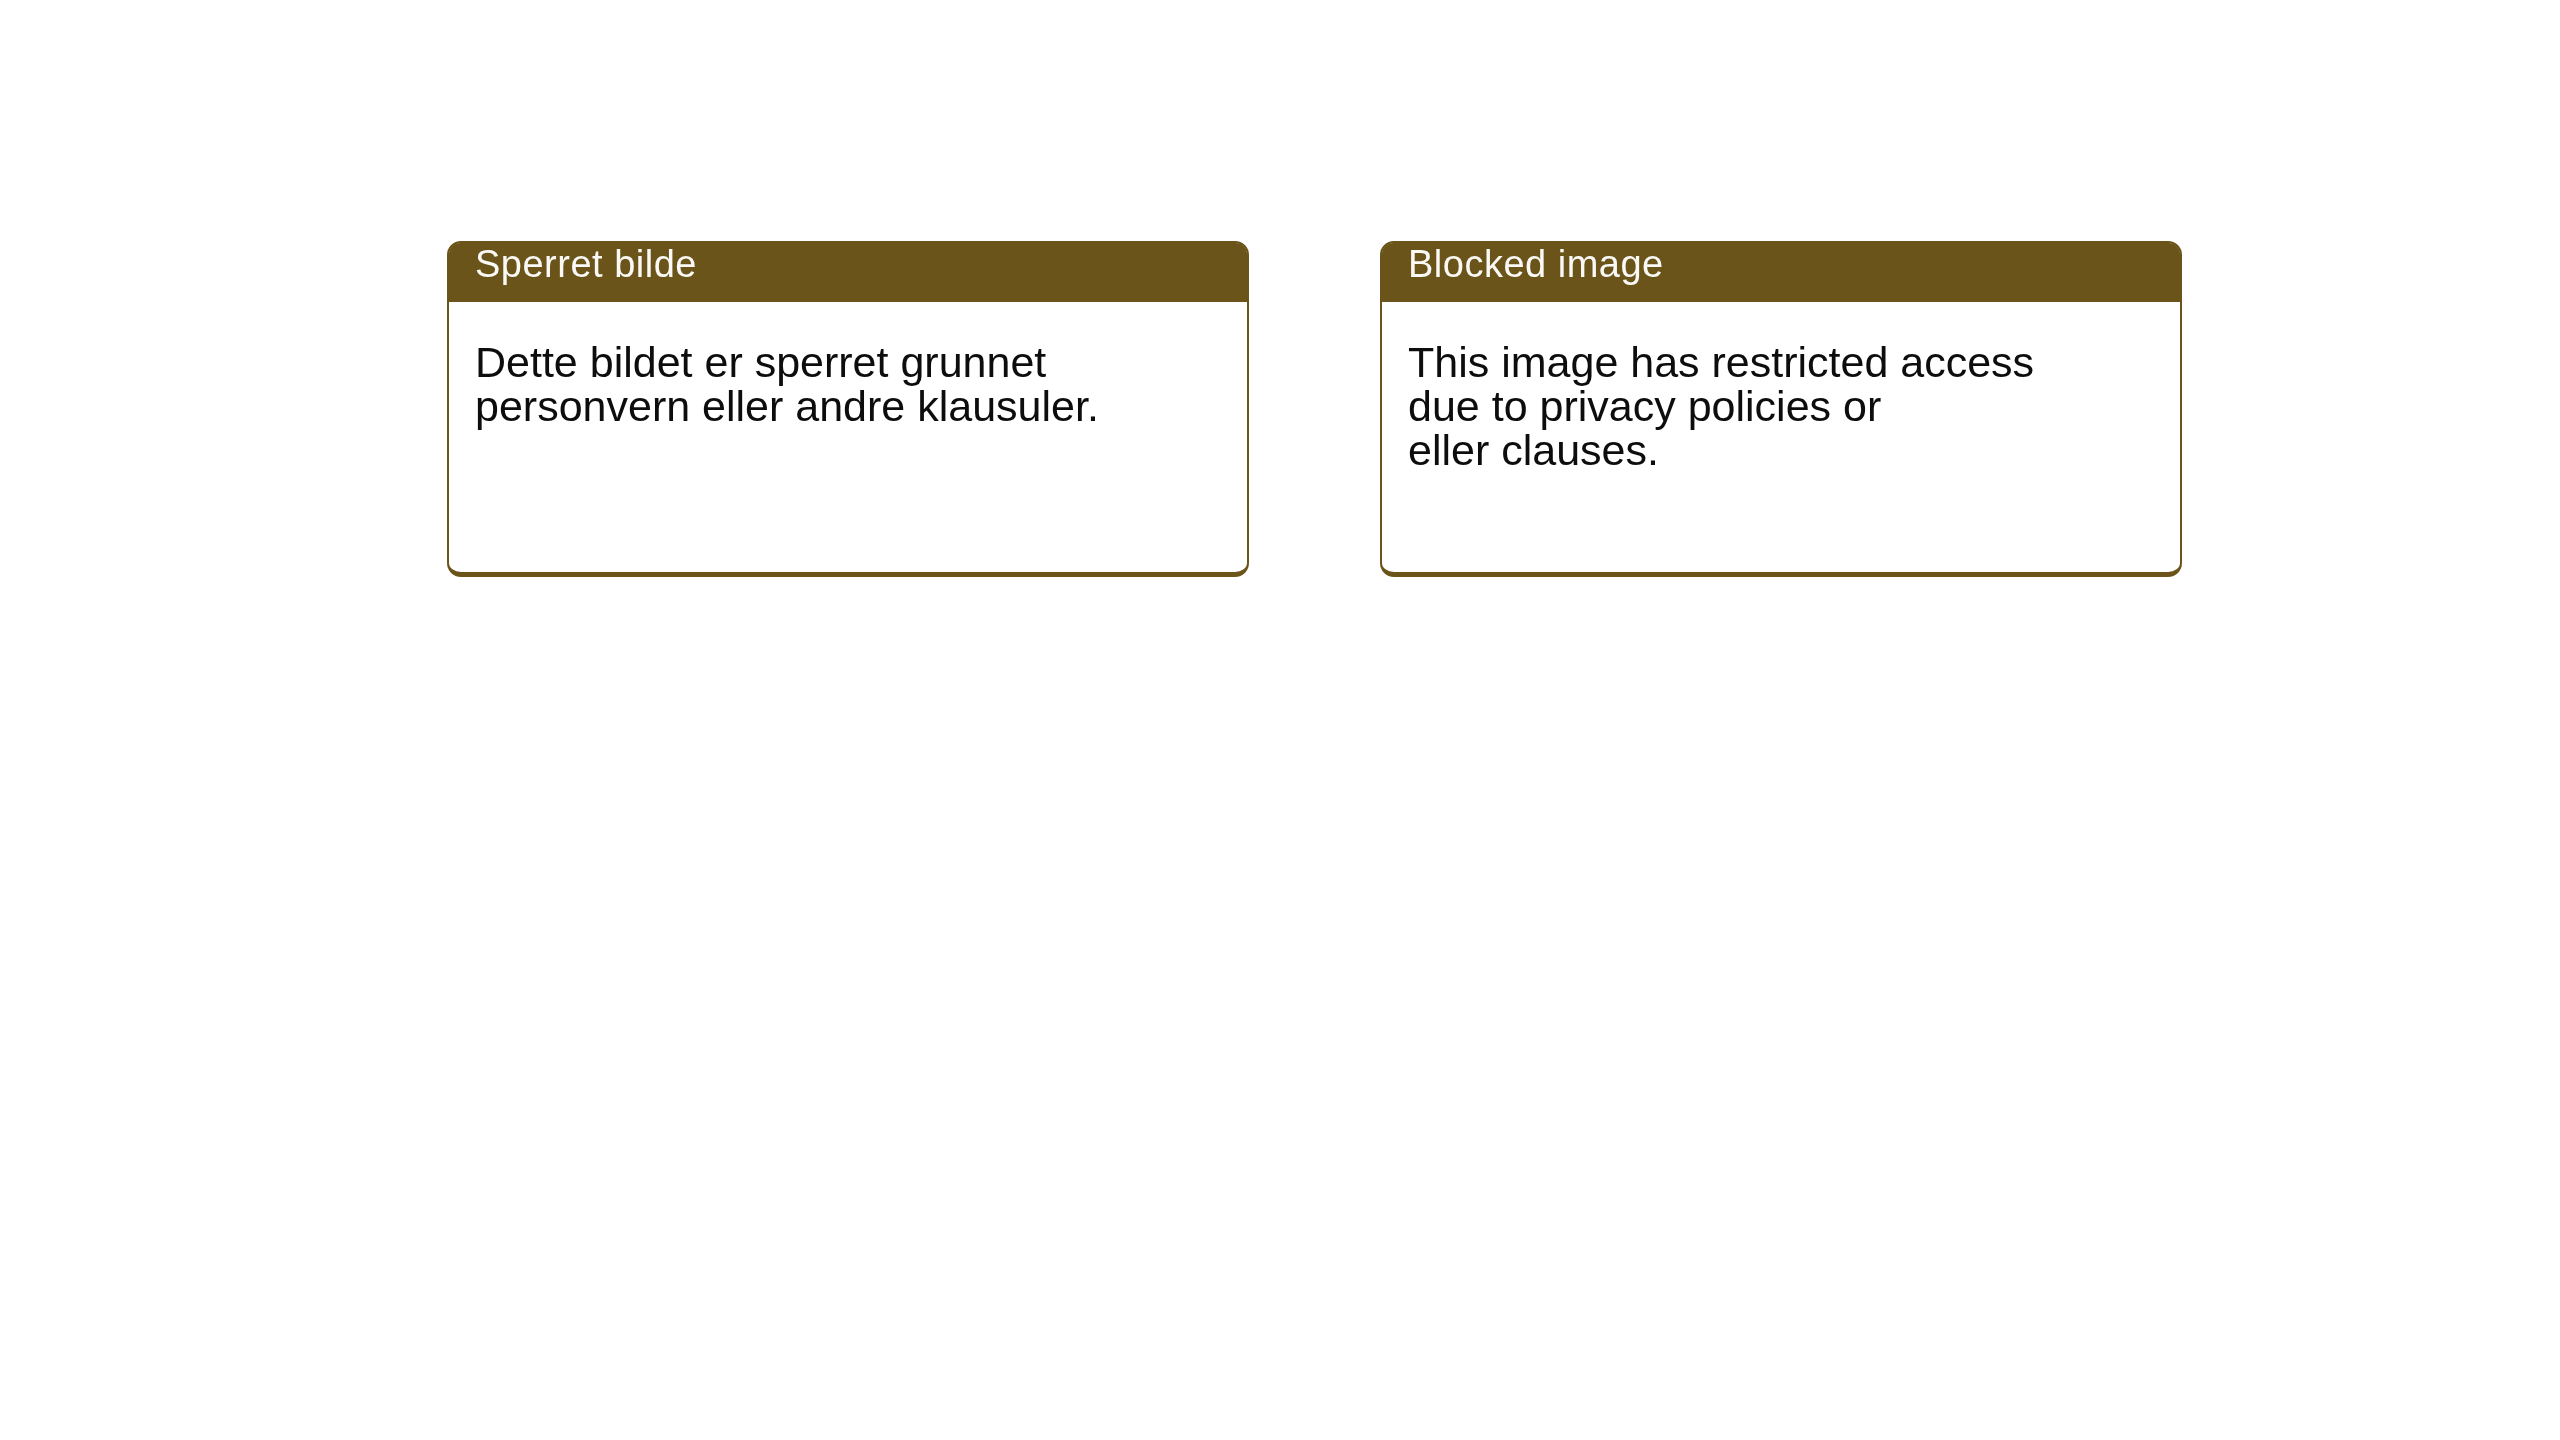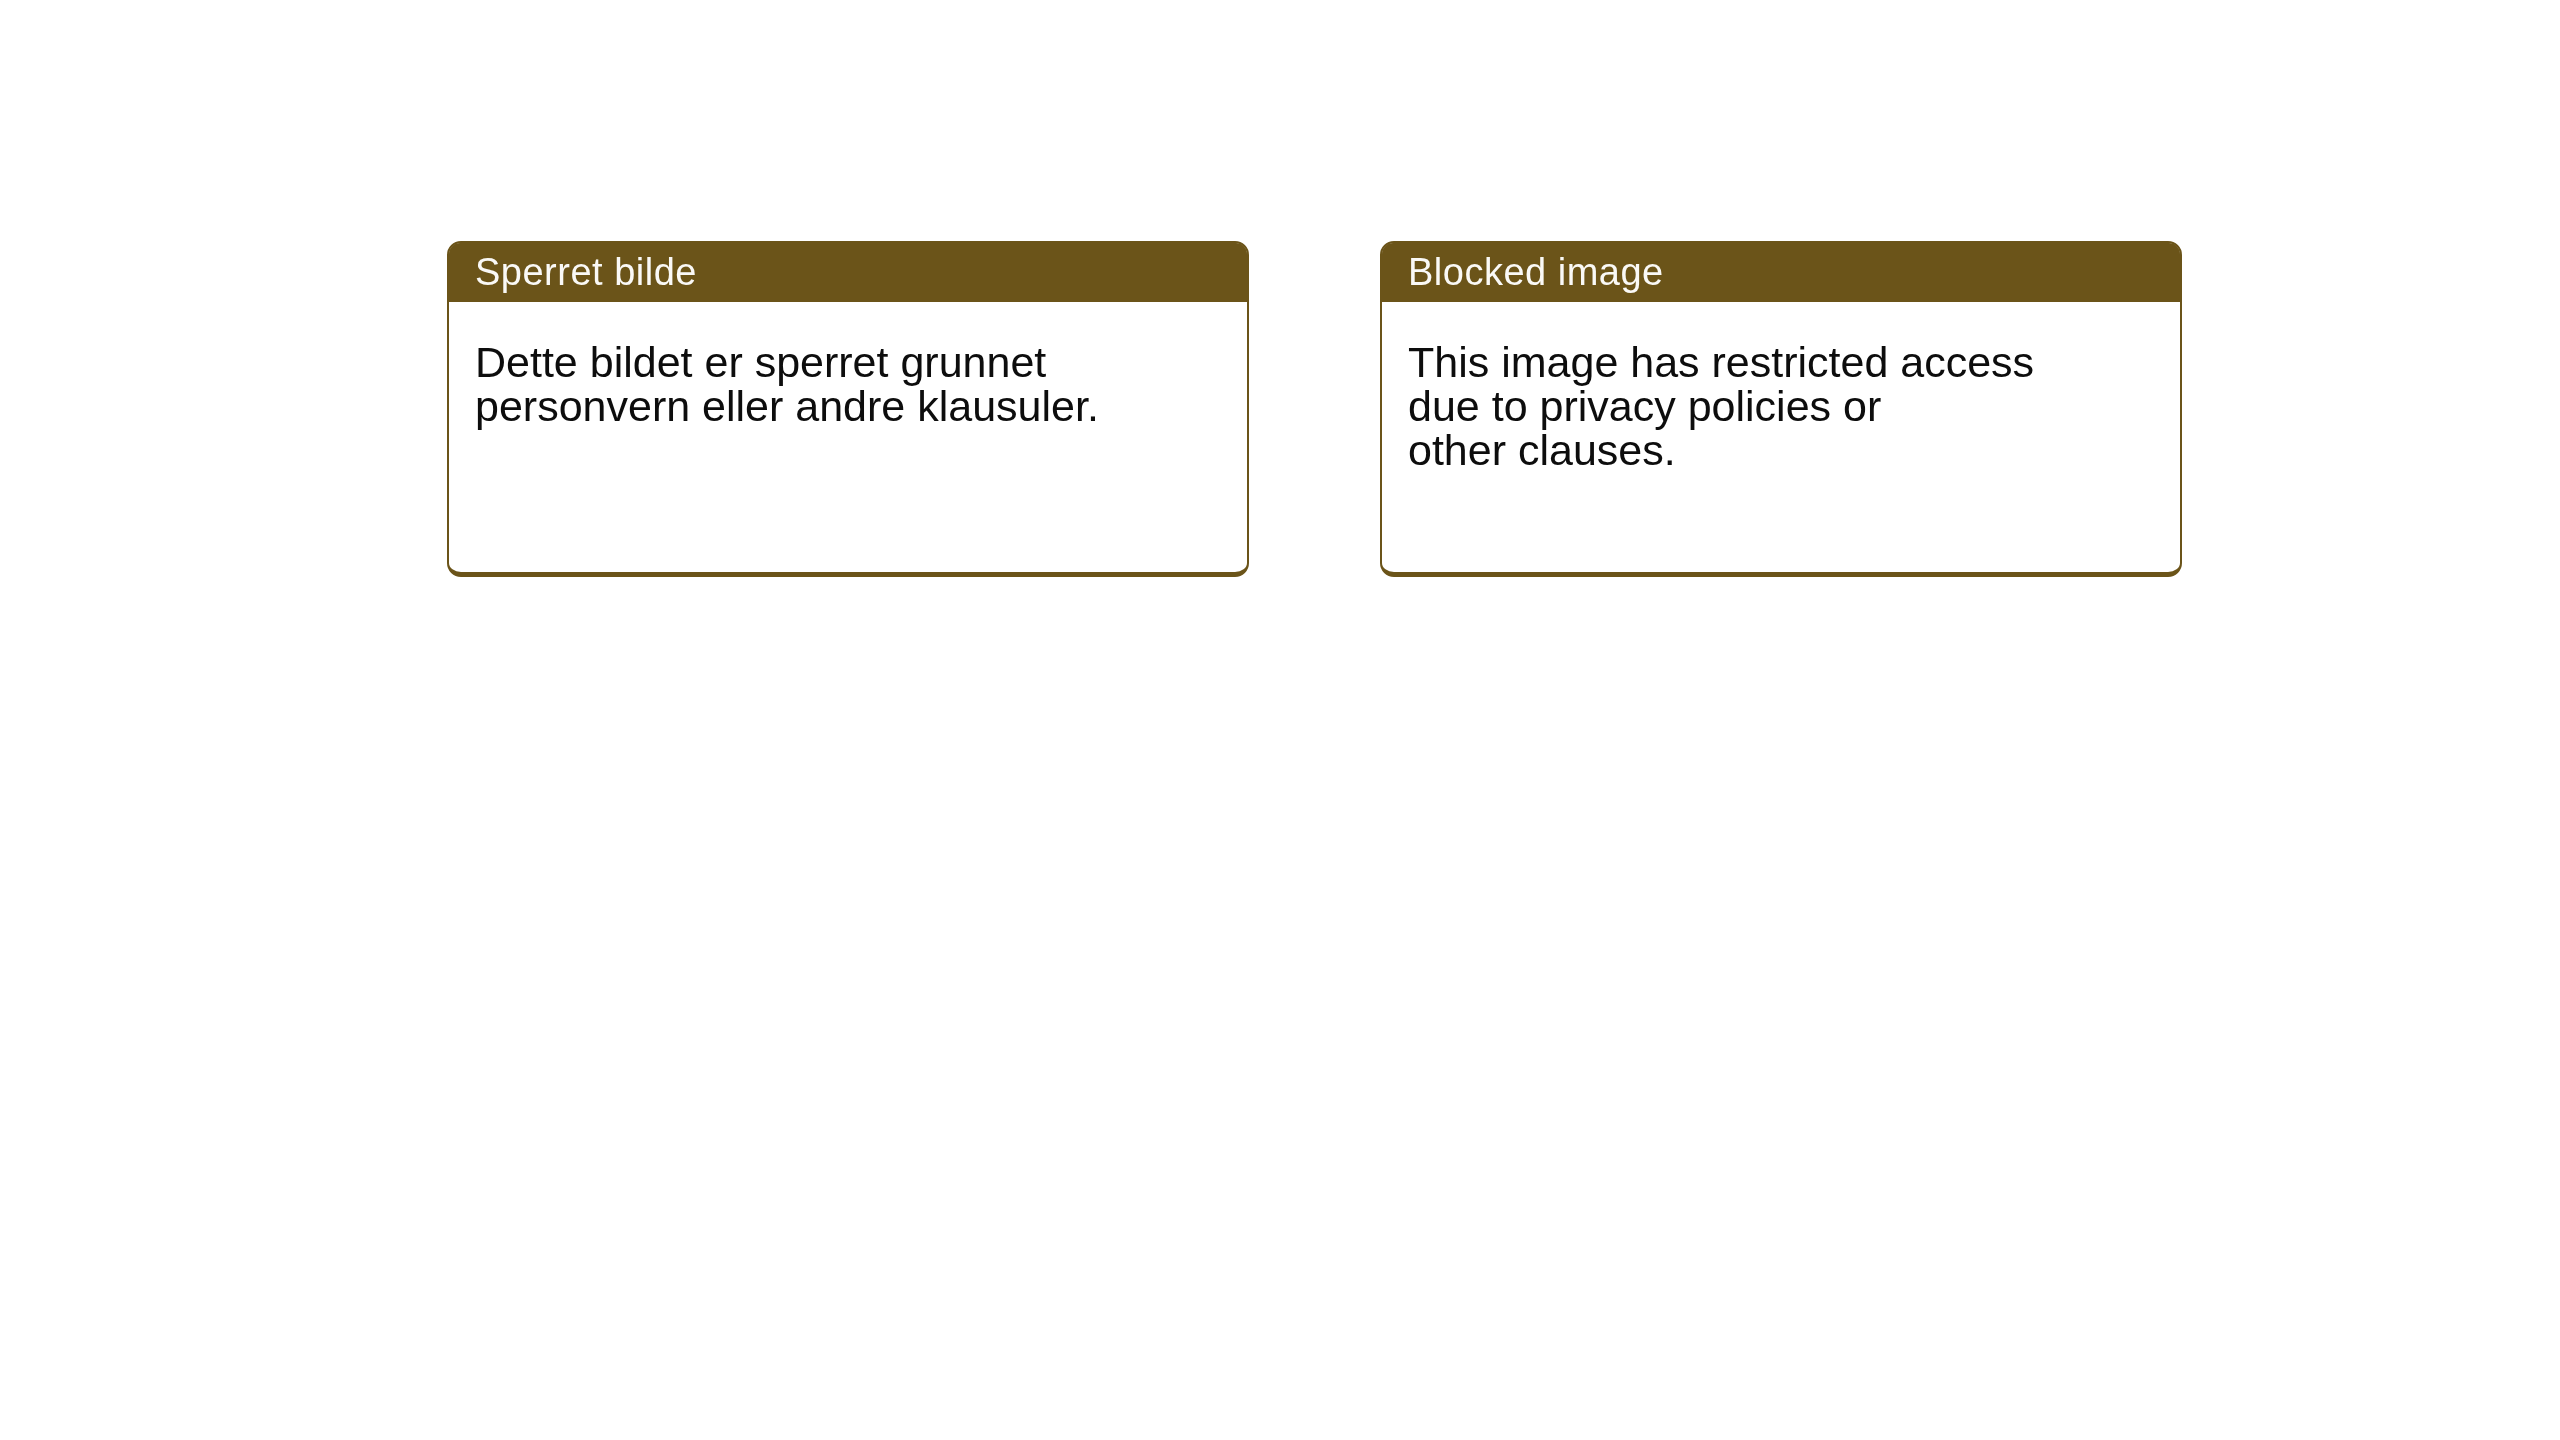--- a/index.html
+++ b/index.html
@@ -26,21 +26,21 @@
     border-bottom-width: 5px;
     border-radius: 14px;
   }
   .card.card-left  { left: 447px; }
   .card.card-right { left: 1380px; }
   .card-header {
     height: 59px;
     background: var(--header-bg, #6B5419);
     border-radius: 11px 11px 0 0;
     display: flex;
-    align-items: center;
+    align-items: flex-start;
     padding: 0 26px;
   }
   .card-title {
     color: var(--header-text-color, #FAF9F6);
     font-size: 38px;
     font-weight: 400;
     letter-spacing: 0.5px;
     white-space: nowrap;
   }
   .card-body {
@@ -69,17 +69,17 @@
     </div>
   </div>
 
   <div class="card card-right">
     <div class="card-header">
       <span class="card-title">Blocked image</span>
     </div>
     <div class="card-body">
       <p class="card-text">This image has restricted access
 due to privacy policies or
-other clauses.</p>
+eller clauses.</p>
     </div>
   </div>
 
 </div>
 
 </body></html>

